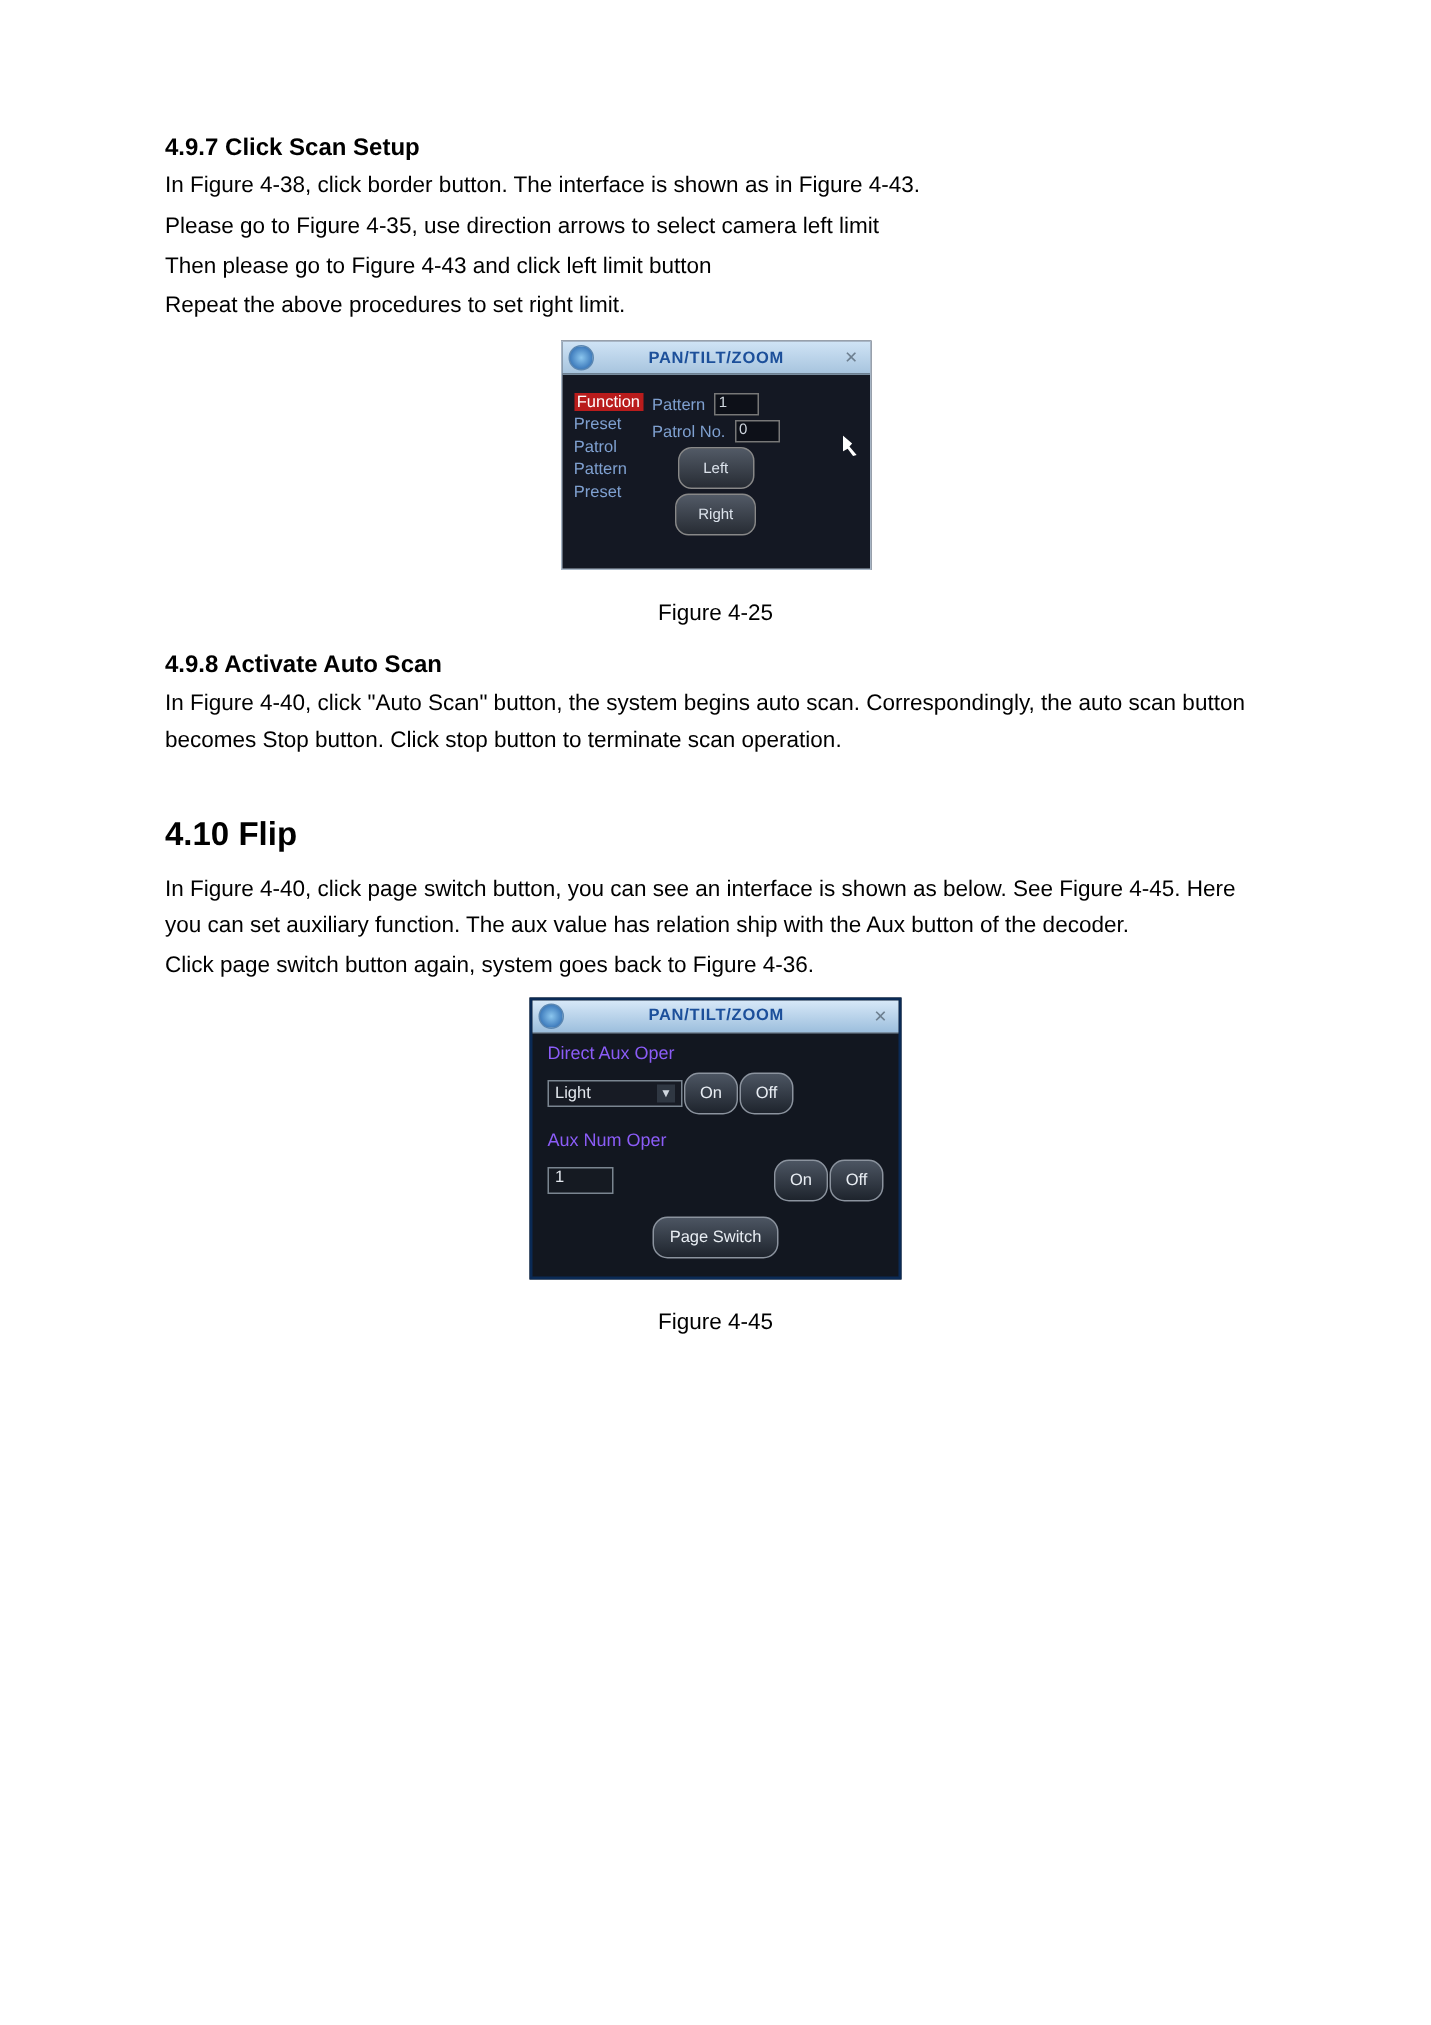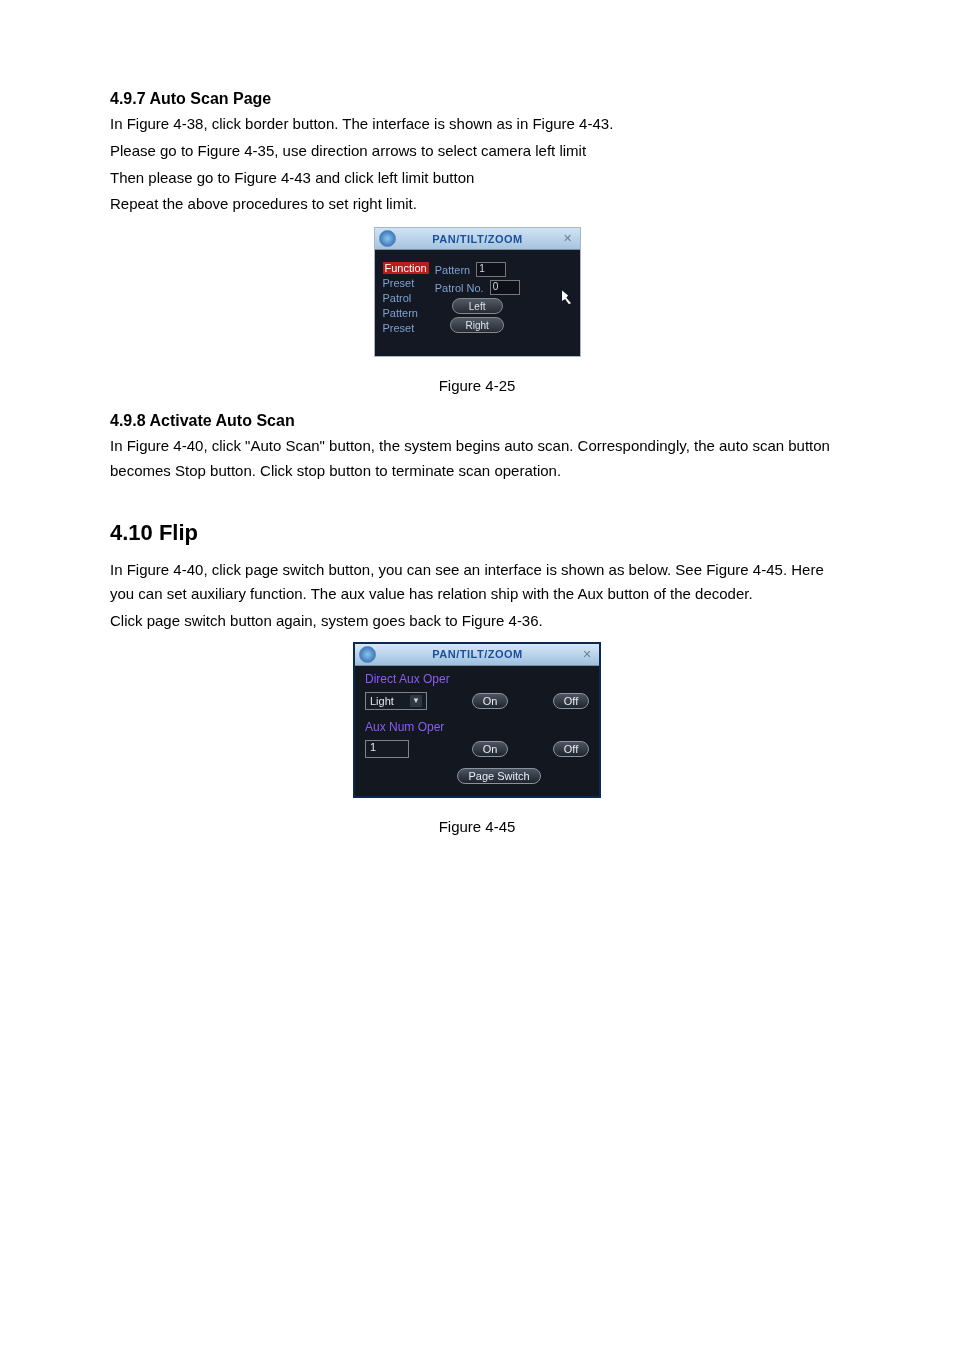--- a/index.html
+++ b/index.html
@@ -62,21 +62,21 @@
     .dlg1-body { display:flex; padding:12px 6px 22px 8px; gap:6px; color:#7fa0d0;}
     .dlg1-left { display:flex; flex-direction:column; gap:3px;}
     .dlg1-left span { font-size:11px;}
     .dlg1-left .sel { color:#fff; background:#b91c1c; padding:0 2px;}
     .dlg1-mid { display:flex; flex-direction:column; gap:3px;}
     .dlg1-row { display:flex; align-items:center; gap:6px;}
     .dlg1-input {
       width:30px; height:15px; border:1px solid #777; background:#0d1018; color:#cfd6de; font-size:10px; padding:0 2px;
     }
     .dlg1-btn {
-      height:16px; border:1px solid #888; background:linear-gradient(#525a66,#272c34);
+      height:28px; border:1px solid #888; background:linear-gradient(#525a66,#272c34);
       color:#dce3ec; font-size:10px; padding:0 12px; border-radius:9px; display:inline-flex; align-items:center; justify-content:center;
     }
     .dlg1-cursor {
       width:12px; height:14px; background:#fff;
       clip-path: polygon(0 0, 55% 40%, 40% 55%, 80% 95%, 60% 100%, 30% 65%, 0 80%);
       margin-top:28px; margin-left:auto;
     }
     
     .dialog2-wrap { display:flex; justify-content:center; margin-top:8px;}
     .dialog2 {
@@ -100,29 +100,29 @@
       width:90px; height:18px; border:1px solid #7a8590; background:#171b24;
       color:#e2e7ed; font-size:11px; display:flex; align-items:center; justify-content:space-between; padding:0 4px;
     }
     .dlg2-select .arrow-dn {
       width:12px; height:12px; background:#2f3742; display:flex; align-items:center; justify-content:center; color:#cfd6de; font-size:8px;
     }
     .dlg2-input {
       width:44px; height:18px; border:1px solid #7a8590; background:#151a22; color:#e2e7ed; font-size:11px; padding:0 4px;
     }
     .dlg2-btn {
-      height:16px; min-width:36px; border:1px solid #8b939e; background:linear-gradient(#4c5562,#1e242d);
-      color:#e8edf3; font-size:11px; padding:0 9px; border-radius:10px; display:inline-flex; align-items:center; justify-content:center;margin-left:44px;
+      height:28px; min-width:36px; border:1px solid #8b939e; background:linear-gradient(#4c5562,#1e242d);
+      color:#e8edf3; font-size:11px; padding:0 9px; border-radius:10px; display:inline-flex; align-items:center; justify-content:center;
     }
     .dlg2-footer { display:flex; justify-content:center; margin-top:4px;}
   </style>
 </head>
 <body>
 
-<div class="heading-sub">4.9.7 Auto Scan Page</div>
+<div class="heading-sub">4.9.7 Click Scan Setup</div>
 <div class="body-text">In  Figure 4-38, click border button. The interface is shown as in  Figure 4-43.</div>
 <div class="body-text">Please go to  Figure 4-35, use direction arrows to select camera left limit</div>
 <div class="body-text">Then please go to  Figure 4-43 and click left limit button</div>
 <div class="body-text">Repeat the above procedures to set right limit.</div>
 
 <div class="dialog1-wrap">
   <div class="dialog1">
     <div class="dlg1-titlebar">
       <span class="dlg1-icon"></span>
       <span class="title">PAN/TILT/ZOOM</span>

